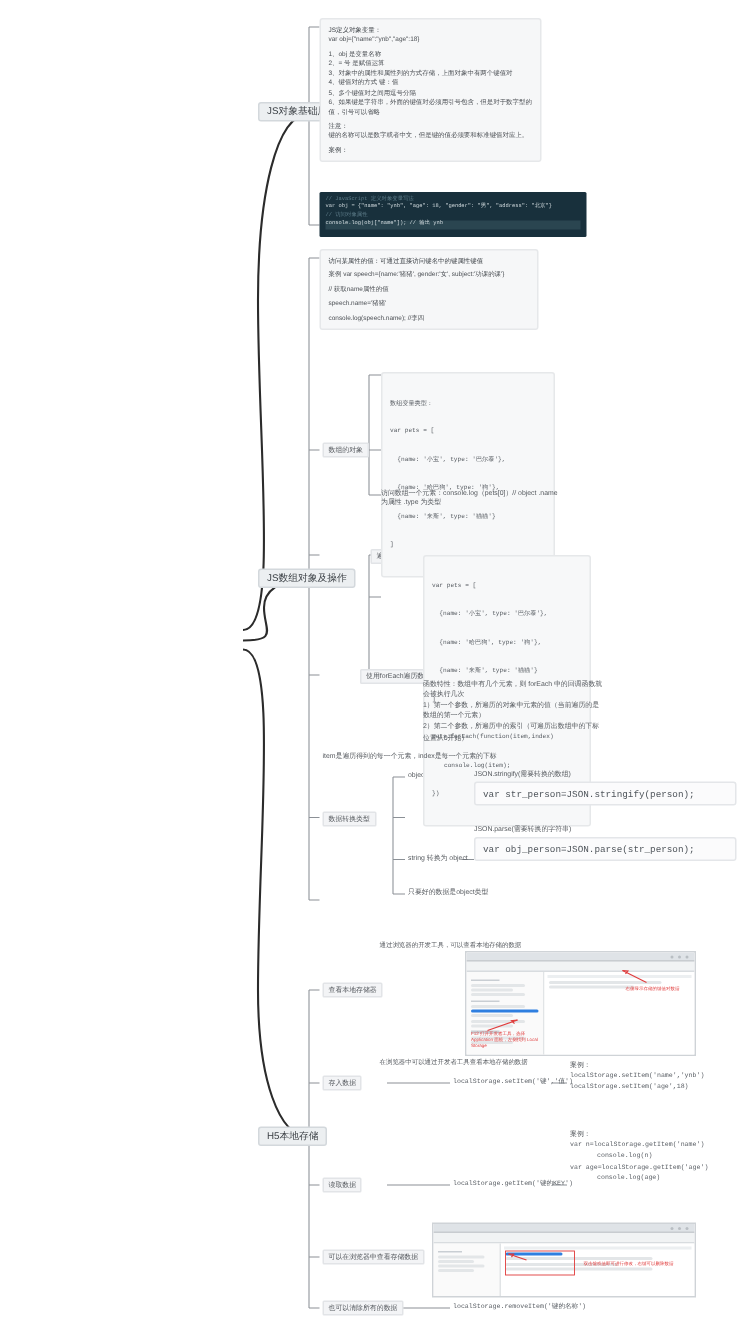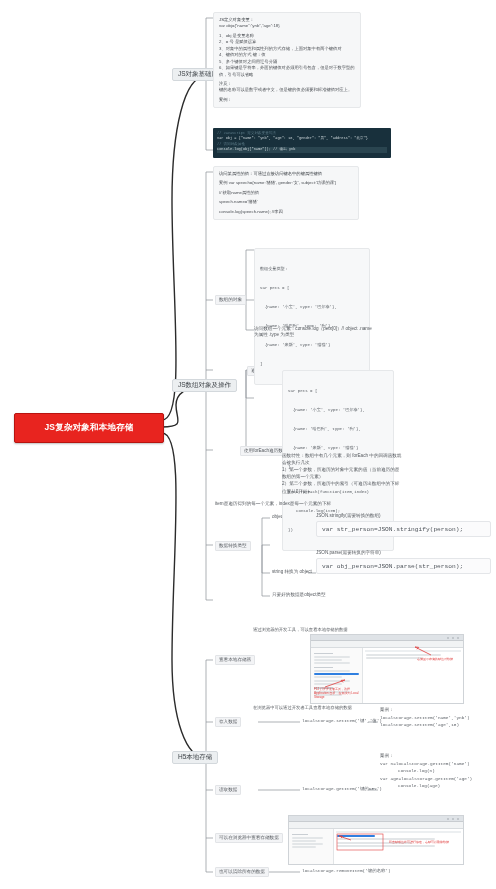--- a/index.html
+++ b/index.html
@@ -117,23 +117,20 @@
       <path d="M308,518 L316,518 M308,573 L316,573"></path>
 
       <path d="M206,758 L206,660 M206,758 L206,872 M206,660 L213,660 M206,872 L213,872"></path>
       <path d="M206,722 L213,722 M206,790 L213,790 M206,838 L213,838"></path>
 
       <path d="M258,722 L300,722 M258,790 L300,790 M258,872 L300,872"></path>
       <path d="M368,722 L378,722 M368,790 L378,790"></path>
     </g>
   </svg>
 
-  <div class="root">
-    <span>JS复杂对象和本地存储</span>
-  </div>
 
   <div class="l1" id="l1-a">
     <span>JS对象基础用法</span>
   </div>
   <div class="l1" id="l1-b">
     <span>JS数组对象及操作</span>
   </div>
   <div class="l1" id="l1-c">
     <span>H5本地存储</span>
   </div>

